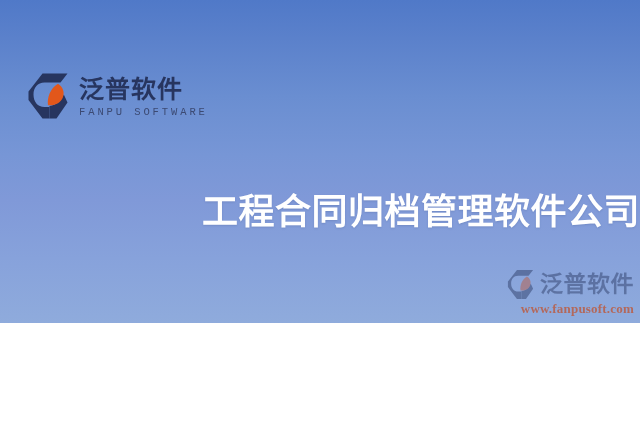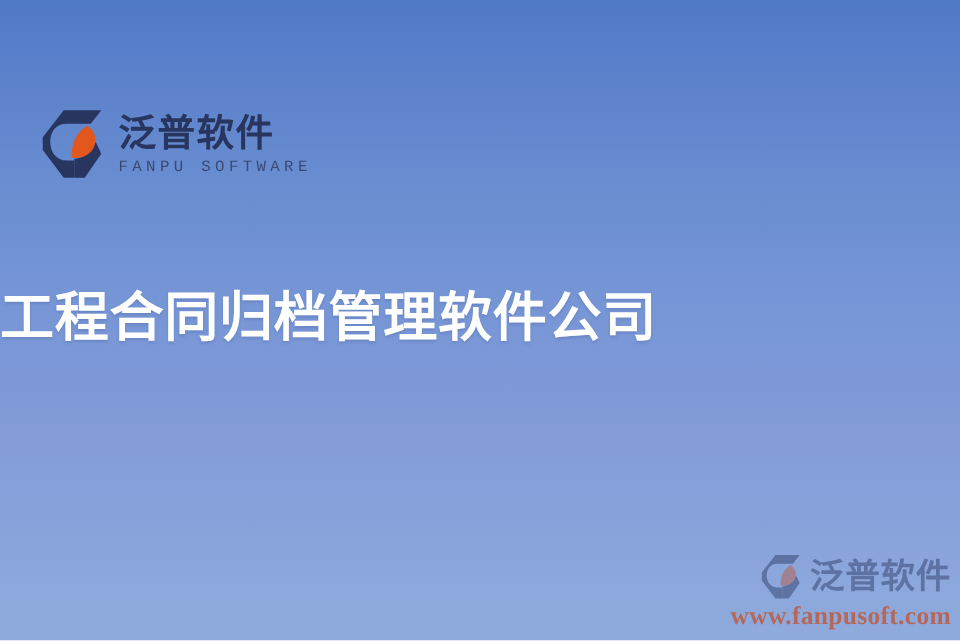--- a/index.html
+++ b/index.html
@@ -8,21 +8,21 @@
     padding: 0;
   }
 
   body {
     font-family: "Liberation Sans", "DejaVu Sans", sans-serif;
   }
 
   #banner {
     position: relative;
     width: 640px;
-    height: 427px;
+    height: 323px;
     overflow: hidden;
     background: linear-gradient(180deg,
                 #5079C8 0%,
                 #5B81CB 12%,
                 #6A8ED1 30%,
                 #7796D6 48%,
                 #8099D8 62%,
                 #87A2DB 80%,
                 #8FABDC 100%);
     -webkit-font-smoothing: antialiased;
@@ -70,21 +70,21 @@
     white-space: nowrap;
     font-family: Liberation Mono, monospace;
   }
 
   
   .headline {
     position: absolute;
     left: 0;
     right: 0;
     top: 186px;
-    text-align: left;
+    text-align: right;
     color: #FFFFFF;
     font-size: 36px;
     font-weight: bold;
     line-height: 1.42;
     letter-spacing: 0.5px;
     text-shadow: 0 1px 2px rgba(40, 60, 110, 0.18);
   }
 
   .headline-line {
     display: block;
@@ -120,21 +120,21 @@
     font-weight: bold;
     color: #1E2C55;
     letter-spacing: 0.5px;
     line-height: 1;
     white-space: nowrap;
   }
 
   .watermark-url {
     margin-top: 1px;
     font-family: "Liberation Serif", "DejaVu Serif", serif;
-    font-size: 17px;
+    font-size: 13px;
     font-weight: bold;
     color: #C2502A;
     opacity: 0.72;
     letter-spacing: 0.2px;
     text-align: right;
     white-space: nowrap;
   }
 </style>
 </head>
 <body>

